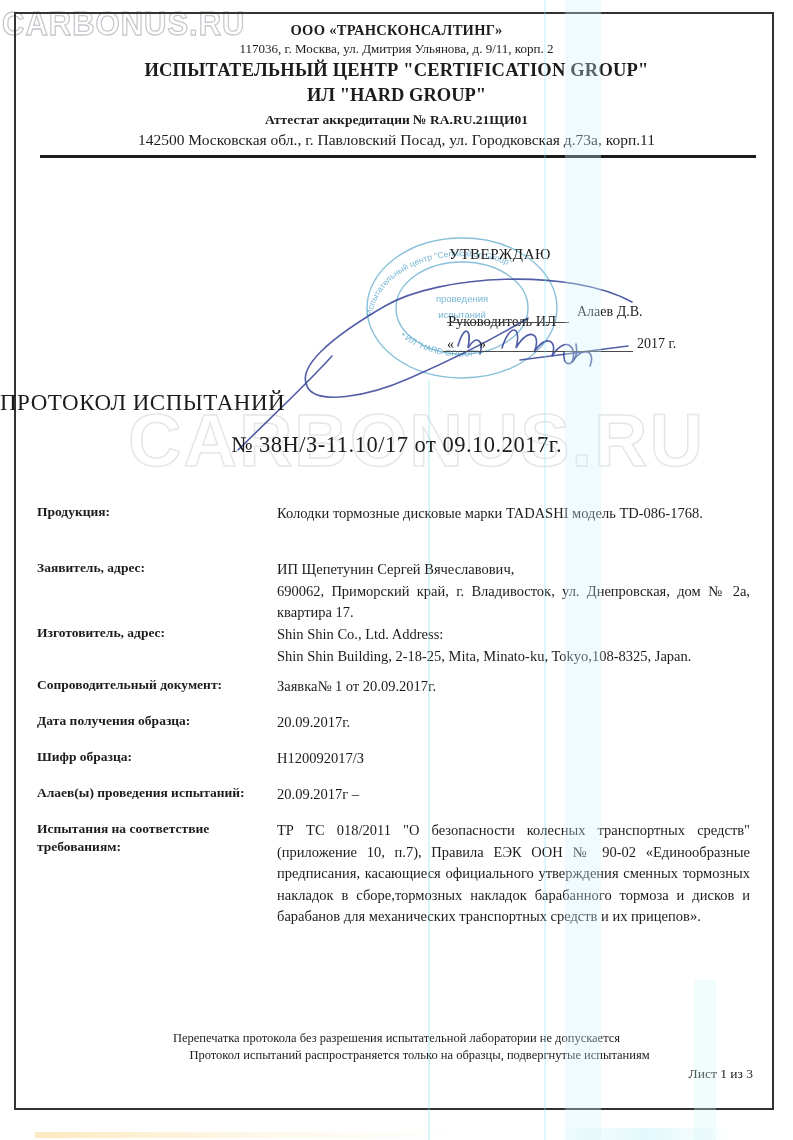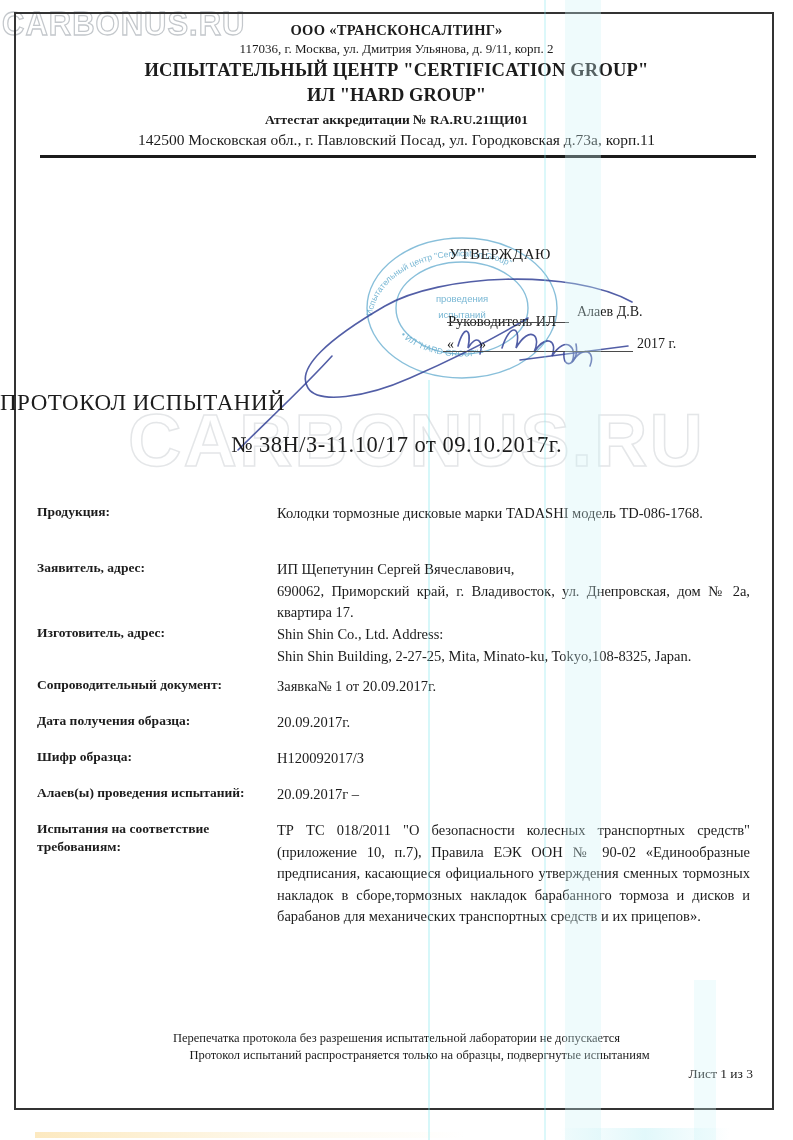--- a/index.html
+++ b/index.html
@@ -135,21 +135,21 @@
     <div class="fvalue">Колодки тормозные дисковые марки TADASHI модель TD-086-1768.</div>
   </div>
   <div class="frow" style="top:559px">
     <div class="flabel">Заявитель, адрес:</div>
     <div class="fvalue">ИП Щепетунин Сергей Вячеславович,
 690062, Приморский край, г. Владивосток, ул. Днепровская, дом № 2а, квартира 17.</div>
   </div>
   <div class="frow" style="top:624px">
     <div class="flabel">Изготовитель, адрес:</div>
     <div class="fvalue">Shin Shin Co., Ltd. Address:
-Shin Shin Building, 2-27-25, Mita, Minato-ku, Tokyo,108-8325, Japan.</div>
+Shin Shin Building, 2-18-25, Mita, Minato-ku, Tokyo,108-8325, Japan.</div>
   </div>
   <div class="frow" style="top:676px">
     <div class="flabel">Сопроводительный документ:</div>
     <div class="fvalue">Заявка№  1 от 20.09.2017г.</div>
   </div>
   <div class="frow" style="top:712px">
     <div class="flabel">Дата получения образца:</div>
     <div class="fvalue">20.09.2017г.</div>
   </div>
   <div class="frow" style="top:748px">

